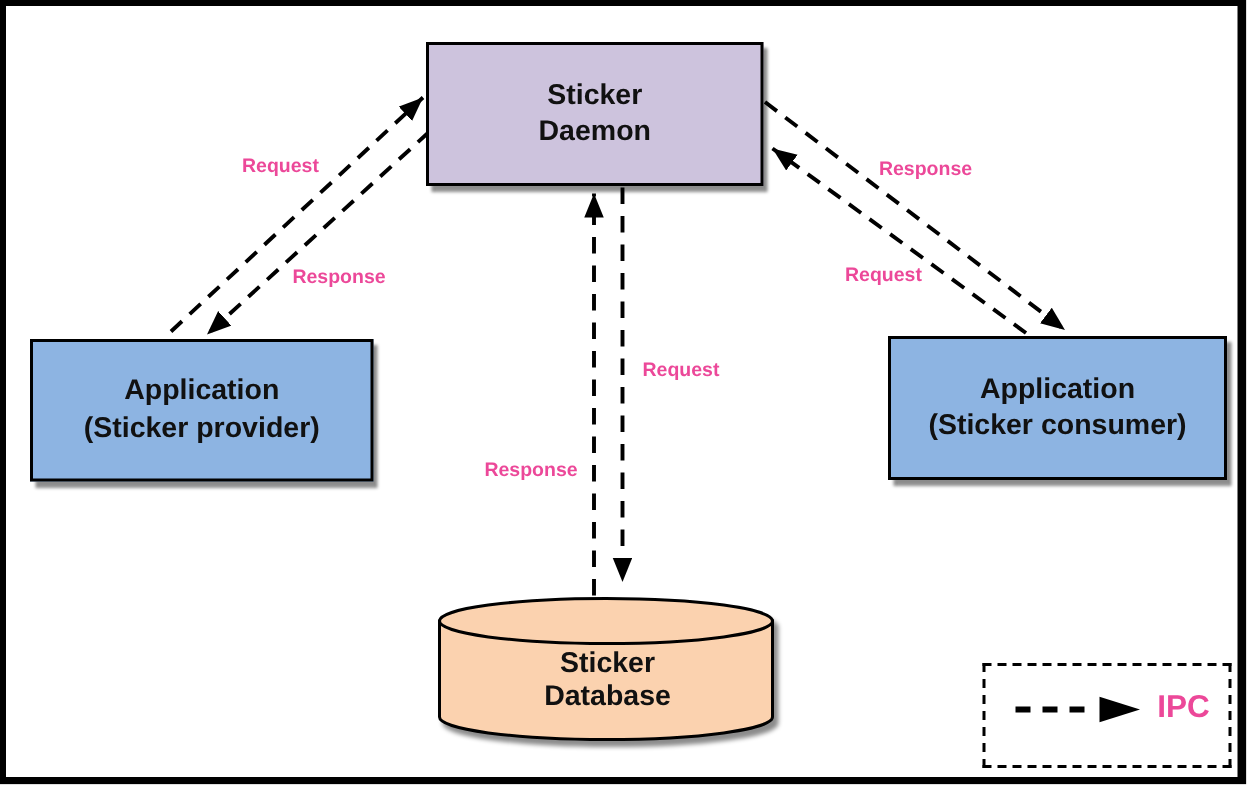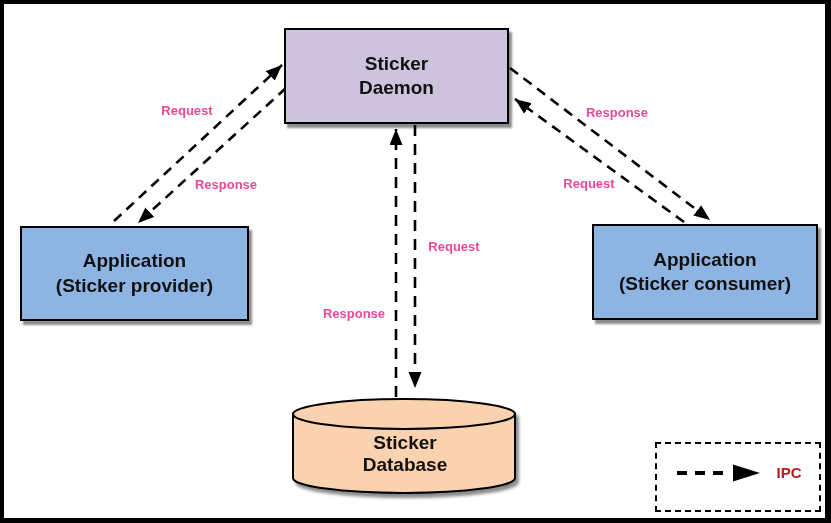--- a/index.html
+++ b/index.html
@@ -79,22 +79,22 @@
     width: 166px; height: 70px;
     border: 2px dashed #000000;
     box-sizing: border-box;
   }
   .legend-label {
     position: absolute;
     z-index: 4;
     left: 789px; top: 472px;
     transform: translate(-50%, -50%);
     font-weight: bold;
-    font-size: 15px;
-    color: #b91c1c;
+    font-size: 21px;
+    color: #ec4899;
   }
 </style>
 </head>
 <body>
 
 <div class="canvas">
 
   <svg class="edges-layer" width="831" height="523" viewBox="0 0 831 523" xmlns="http://www.w3.org/2000/svg">
     <defs>
       <marker id="ah" markerUnits="userSpaceOnUse" markerWidth="20" markerHeight="16" refX="16" refY="6.5" orient="auto">

